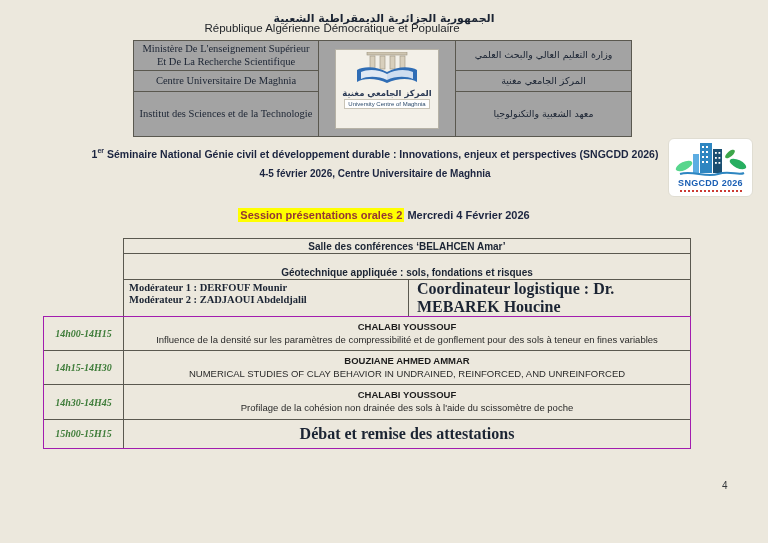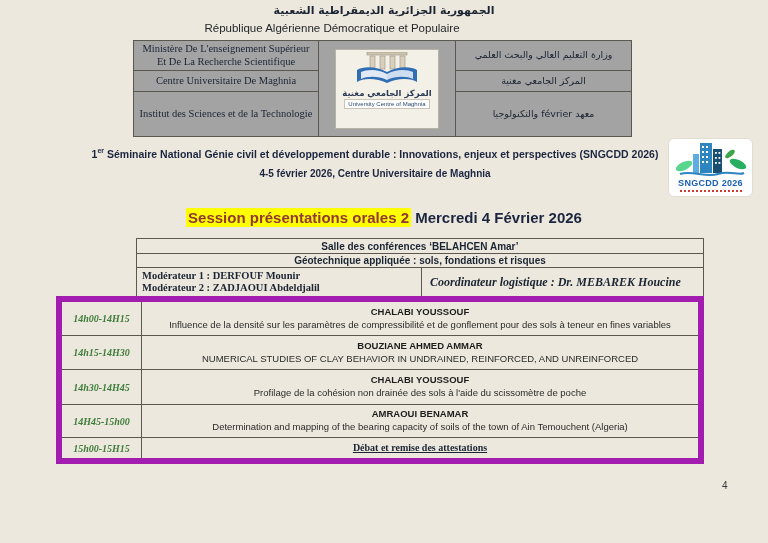--- a/index.html
+++ b/index.html
@@ -6,21 +6,21 @@
   .page{
     position:relative;
     width:768px;height:543px;
     background:#ece8dd;
     font-family:"Liberation Sans",sans-serif;
     color:#22262b;
     overflow:hidden;
   }
   
   .title-ar{
-    position:absolute;top:4px;left:0;width:768px;
+    position:absolute;top:12px;left:0;width:768px;
     text-align:center;font-family:"DejaVu Sans",sans-serif;
     font-size:11px;font-weight:bold;color:#1b2433;
   }
   .title-fr{
     position:absolute;top:22px;left:0;width:664px;
     text-align:center;font-size:11.5px;color:#23262a;
   }
   
   .hdr-table{
     position:absolute;left:133px;top:40px;
@@ -81,73 +81,72 @@
   .sngcdd-text{
     font-size:9px;font-weight:bold;color:#1a5fb4;line-height:1;margin-top:1px;
     letter-spacing:0.3px;
   }
   .sngcdd-redline{
     width:62px;border-top:2px dotted #cc3a33;margin-top:2px;
   }
   
   .session-line{
     position:absolute;top:209px;left:0;width:768px;
-    text-align:center;font-size:15px;font-weight:bold;
+    text-align:center;font-size:11px;font-weight:bold;
   }
   .session-hl{background:#ffff00;color:#943634;padding:1px 2px;}
   .session-date{color:#1c2540;}
   
-  .prog{position:absolute;left:56px;top:238px;width:648px;box-sizing:border-box;}
+  .prog{position:absolute;left:43px;top:238px;width:648px;box-sizing:border-box;}
   .prog-head{
     margin-left:80px;border:1px solid #5a584f;border-bottom:none;
     box-sizing:border-box;background:#ece8dd;
   }
   .ph-row{
     text-align:center;font-weight:bold;font-size:10px;color:#1b2433;
     border-bottom:1px solid #5a584f;
     display:flex;align-items:center;justify-content:center;
     box-sizing:border-box;
   }
   .ph-row.room{height:15px;}
-  .ph-row.theme{height:14px;}
+  .ph-row.theme{height:14px;margin-top:12px;}
   .ph-split{display:flex;box-sizing:border-box;}
   .ph-mod{
     width:285px;box-sizing:border-box;border-right:1px solid #5a584f;
     font-family:"Liberation Serif",serif;font-weight:bold;font-size:10.5px;
     color:#1b2433;text-align:left;padding:2px 11px 2px 5px;line-height:1.15;
   }
   .ph-coord{
     flex:1;display:flex;align-items:center;
-    font-family:"Liberation Serif",serif;font-weight:bold;font-size:12px;
-    color:#1b2433;padding-left:8px;box-sizing:border-box;font-style:italic;
-  }
-  .prog-body{border:6px solid #a21caf;box-sizing:border-box;background:#ece8dd;}
+    font-family:"Liberation Serif",serif;font-weight:bold;font-size:16px;
+    color:#1b2433;padding-left:8px;box-sizing:border-box;
+  }
+  .prog-body{border:1px solid #a21caf;box-sizing:border-box;background:#ece8dd;}
   .pb-row{display:flex;border-bottom:1px solid #5a584f;box-sizing:border-box;}
   .pb-row:last-child{border-bottom:none;}
   .pb-time{
     width:80px;box-sizing:border-box;border-right:1px solid #5a584f;
     display:flex;align-items:center;justify-content:center;
     font-family:"Liberation Serif",serif;font-style:italic;font-weight:bold;
     font-size:10px;color:#3f7d3a;
   }
   .pb-content{
     flex:1;display:flex;flex-direction:column;align-items:center;justify-content:center;
     text-align:right;font-size:9.5px;color:#2a2a2a;
     padding:3px 8px;box-sizing:border-box;line-height:1.35;
   }
   .pb-speaker{font-weight:bold;color:#1c1c1c;}
   .pb-row.r1 .pb-content,.pb-row.r1 .pb-time{min-height:33px;}
   .pb-row.r2 .pb-content,.pb-row.r2 .pb-time{min-height:33px;}
   .pb-row.r3 .pb-content,.pb-row.r3 .pb-time{min-height:34px;}
   .pb-row.r4 .pb-content,.pb-row.r4 .pb-time{min-height:32px;}
   .pb-row.r5 .pb-content,.pb-row.r5 .pb-time{min-height:20px;}
   .pb-closing{
-    font-family:"Liberation Serif",serif;font-weight:bold;font-size:10px;
+    font-family:"Liberation Serif",serif;font-weight:bold;font-size:16px;
     color:#1b2433;
-    text-decoration:underline;
   }
   
   .page-num{
     position:absolute;left:722px;top:480px;font-size:10px;color:#33363a;
   }
 </style>
 </head>
 <body>
 
 <div class="page">
@@ -170,21 +169,21 @@
           <path d="M32 22 C40 17, 52 17, 58 20 L58 27 C52 24, 40 24, 32 28 Z" fill="#eaf1fa" opacity="0.85"></path>
         </svg>
         <div class="ar-callig">المركز الجامعي مغنية</div>
         <div class="en-line">University Centre of Maghnia</div>
       </div>
     </div>
     <div class="hdr-cell ar no-r" style="grid-column:3;grid-row:1;">وزارة التعليم العالي والبحث العلمي</div>
     <div class="hdr-cell" style="grid-column:1;grid-row:2;">Centre Universitaire De Maghnia</div>
     <div class="hdr-cell ar no-r" style="grid-column:3;grid-row:2;">المركز الجامعي مغنية</div>
     <div class="hdr-cell no-b" style="grid-column:1;grid-row:3;">Institut des Sciences et de la Technologie</div>
-    <div class="hdr-cell ar no-b no-r" style="grid-column:3;grid-row:3;">معهد février والتكنولوجيا</div>
+    <div class="hdr-cell ar no-b no-r" style="grid-column:3;grid-row:3;">معهد الشعبية والتكنولوجيا</div>
   </div>
 
   <div class="sem-title"><span>1</span><sup>er</sup><span> Séminaire National Génie civil et développement durable : Innovations, enjeux et perspectives (SNGCDD 2026)</span></div>
   <div class="sem-sub">4-5 février 2026, Centre Universitaire de Maghnia</div>
 
   <div class="sngcdd">
     <svg width="78" height="38" viewBox="0 0 78 38">
       <ellipse cx="12" cy="26" rx="9" ry="4" fill="#58d68d" transform="rotate(-25 12 26)"></ellipse>
       <ellipse cx="66" cy="24" rx="9" ry="4" fill="#27ae60" transform="rotate(25 66 24)"></ellipse>
       <ellipse cx="58" cy="14" rx="6" ry="2.6" fill="#3da64a" transform="rotate(-40 58 14)"></ellipse>
@@ -244,27 +243,20 @@
           <div class="pb-title">NUMERICAL STUDIES OF CLAY BEHAVIOR IN UNDRAINED, REINFORCED, AND UNREINFORCED</div>
         </div>
       </div>
       <div class="pb-row r3">
         <div class="pb-time">14h30-14H45</div>
         <div class="pb-content">
           <div class="pb-speaker">CHALABI YOUSSOUF</div>
           <div class="pb-title">Profilage de la cohésion non drainée des sols à l'aide du scissomètre de poche</div>
         </div>
       </div>
-      <div class="pb-row r4">
-        <div class="pb-time">14H45-15h00</div>
-        <div class="pb-content">
-          <div class="pb-speaker">AMRAOUI BENAMAR</div>
-          <div class="pb-title">Determination and mapping of the bearing capacity of soils of the town of Ain Temouchent (Algeria)</div>
-        </div>
-      </div>
       <div class="pb-row r5">
         <div class="pb-time">15h00-15H15</div>
         <div class="pb-content">
           <div class="pb-closing">Débat et remise des attestations</div>
         </div>
       </div>
     </div>
   </div>
 
   <div class="page-num">4</div>

